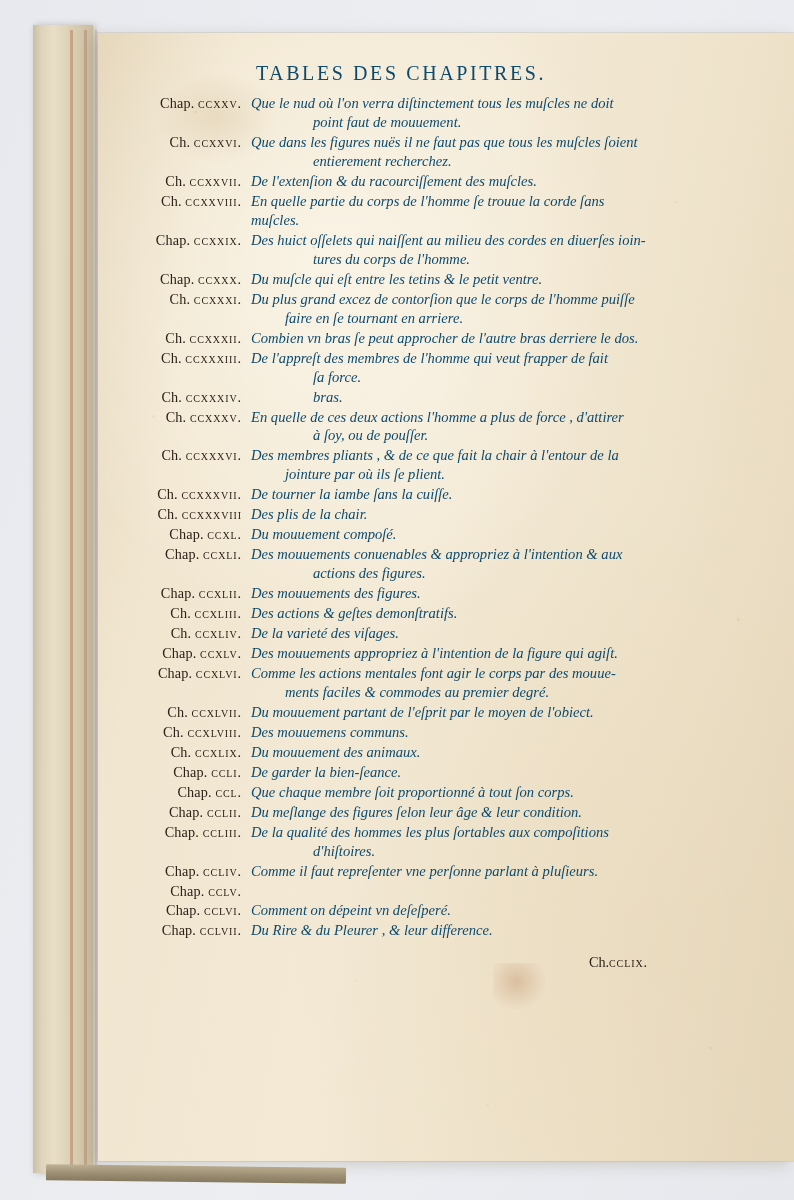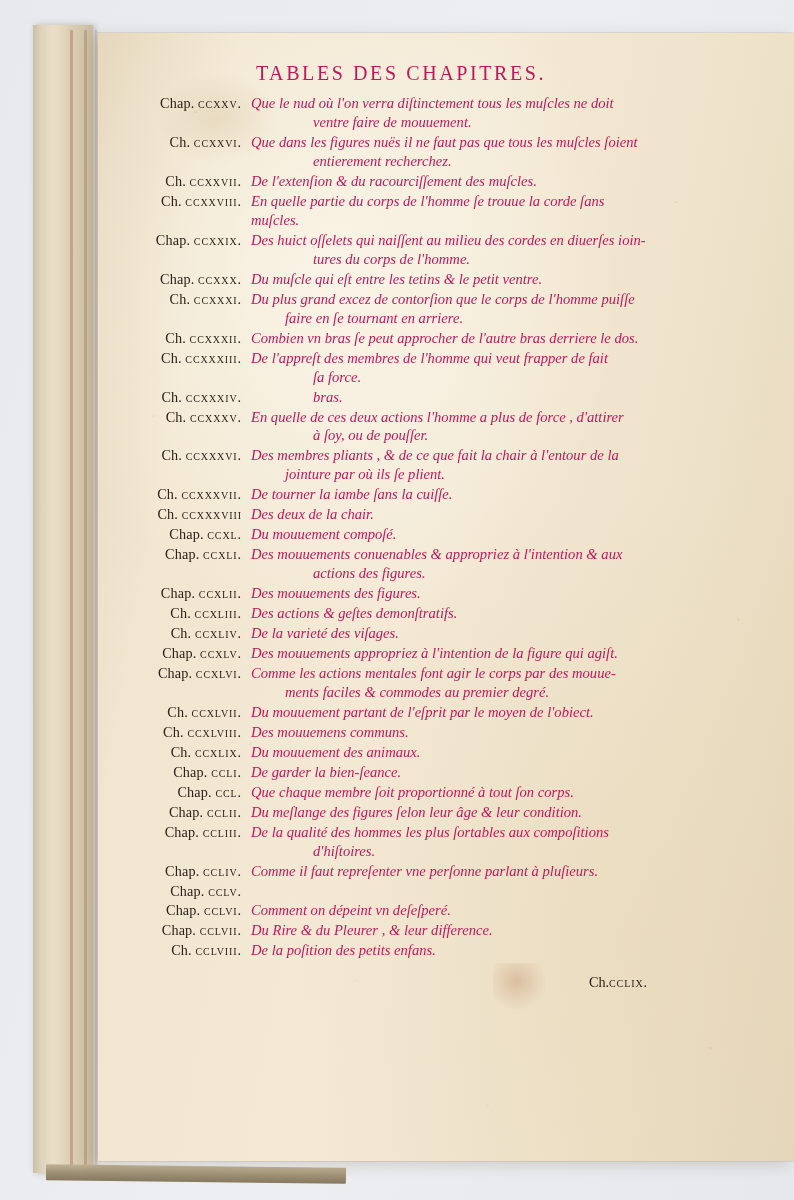--- a/index.html
+++ b/index.html
@@ -119,21 +119,21 @@
     left: 134px;
     top: 62px;
     width: 520px;
     color: #2b2018;
   }
 
   .page-title {
     text-align: center;
     font-size: 20px;
     letter-spacing: 2.6px;
-    color: #be185d;
+    color: #0c4a6e;
     margin: 0 0 9px 0;
     padding-left: 14px;
     font-weight: 400;
     white-space: nowrap;
   }
 
   .entry {
     display: flex;
     align-items: flex-start;
     margin-bottom: 1px;
@@ -151,21 +151,21 @@
   .chap-label .num {
     font-variant: small-caps;
     text-transform: lowercase;
     letter-spacing: 0.9px;
   }
   .chap-title {
     flex: 1 1 auto;
     font-style: italic;
     font-size: 14.6px;
     line-height: 1.30;
-    color: #be185d;
+    color: #0c4a6e;
     text-indent: 0;
   }
   .chap-title .cont {
     display: block;
     padding-left: 34px;
   }
   .entry.center-cont .cont {
     padding-left: 62px;
   }
 
@@ -204,21 +204,21 @@
     <div class="stain-b"></div>
   </div>
 
   <div class="textblock">
 
     <div class="page-title">TABLES DES CHAPITRES.</div>
 
     <div id="entries-container">
         <div class="entry center-cont">
           <div class="chap-label"><span>Chap.</span> <span class="num">CCXXV.</span></div>
-          <div class="chap-title"><span>Que le nud où l'on verra diſtinctement tous les muſcles ne doit</span><span class="cont">ventre faire de mouuement.</span></div>
+          <div class="chap-title"><span>Que le nud où l'on verra diſtinctement tous les muſcles ne doit</span><span class="cont">point faut de mouuement.</span></div>
         </div>
         <div class="entry center-cont">
           <div class="chap-label"><span>Ch.</span> <span class="num">CCXXVI.</span></div>
           <div class="chap-title"><span>Que dans les figures nuës il ne faut pas que tous les muſcles ſoient</span><span class="cont">entierement recherchez.</span></div>
         </div>
         <div class="entry center-cont">
           <div class="chap-label"><span>Ch.</span> <span class="num">CCXXVII.</span></div>
           <div class="chap-title"><span>De l'extenſion &amp; du racourciſſement des muſcles.</span></div>
         </div>
         <div class="entry center-cont">
@@ -256,21 +256,21 @@
         <div class="entry">
           <div class="chap-label"><span>Ch.</span> <span class="num">CCXXXVI.</span></div>
           <div class="chap-title"><span>Des membres pliants , &amp; de ce que fait la chair à l'entour de la</span><span class="cont">jointure par où ils ſe plient.</span></div>
         </div>
         <div class="entry center-cont">
           <div class="chap-label"><span>Ch.</span> <span class="num">CCXXXVII.</span></div>
           <div class="chap-title"><span>De tourner la iambe ſans la cuiſſe.</span></div>
         </div>
         <div class="entry center-cont">
           <div class="chap-label"><span>Ch.</span> <span class="num">CCXXXVIII</span></div>
-          <div class="chap-title"><span>Des deux de la chair.</span></div>
+          <div class="chap-title"><span>Des plis de la chair.</span></div>
         </div>
         <div class="entry center-cont">
           <div class="chap-label"><span>Chap.</span> <span class="num">CCXL.</span></div>
           <div class="chap-title"><span>Du mouuement compoſé.</span></div>
         </div>
         <div class="entry center-cont">
           <div class="chap-label"><span>Chap.</span> <span class="num">CCXLI.</span></div>
           <div class="chap-title"><span>Des mouuements conuenables &amp; appropriez à l'intention &amp; aux</span><span class="cont">actions des figures.</span></div>
         </div>
         <div class="entry center-cont">
@@ -329,24 +329,20 @@
           <div class="chap-label"><span>Chap.</span> <span class="num">CCLV.</span></div>
         </div>
         <div class="entry center-cont">
           <div class="chap-label"><span>Chap.</span> <span class="num">CCLVI.</span></div>
           <div class="chap-title"><span>Comment on dépeint vn deſeſperé.</span></div>
         </div>
         <div class="entry center-cont">
           <div class="chap-label"><span>Chap.</span> <span class="num">CCLVII.</span></div>
           <div class="chap-title"><span>Du Rire &amp; du Pleurer , &amp; leur difference.</span></div>
         </div>
-        <div class="entry center-cont">
-          <div class="chap-label"><span>Ch.</span> <span class="num">CCLVIII.</span></div>
-          <div class="chap-title"><span>De la poſition des petits enfans.</span></div>
-        </div>
       </div>
 
     <div class="catchword">
       <span>Ch.</span><span class="num">CCLIX.</span>
     </div>
 
   </div>
 </div>
 
 </body></html>

